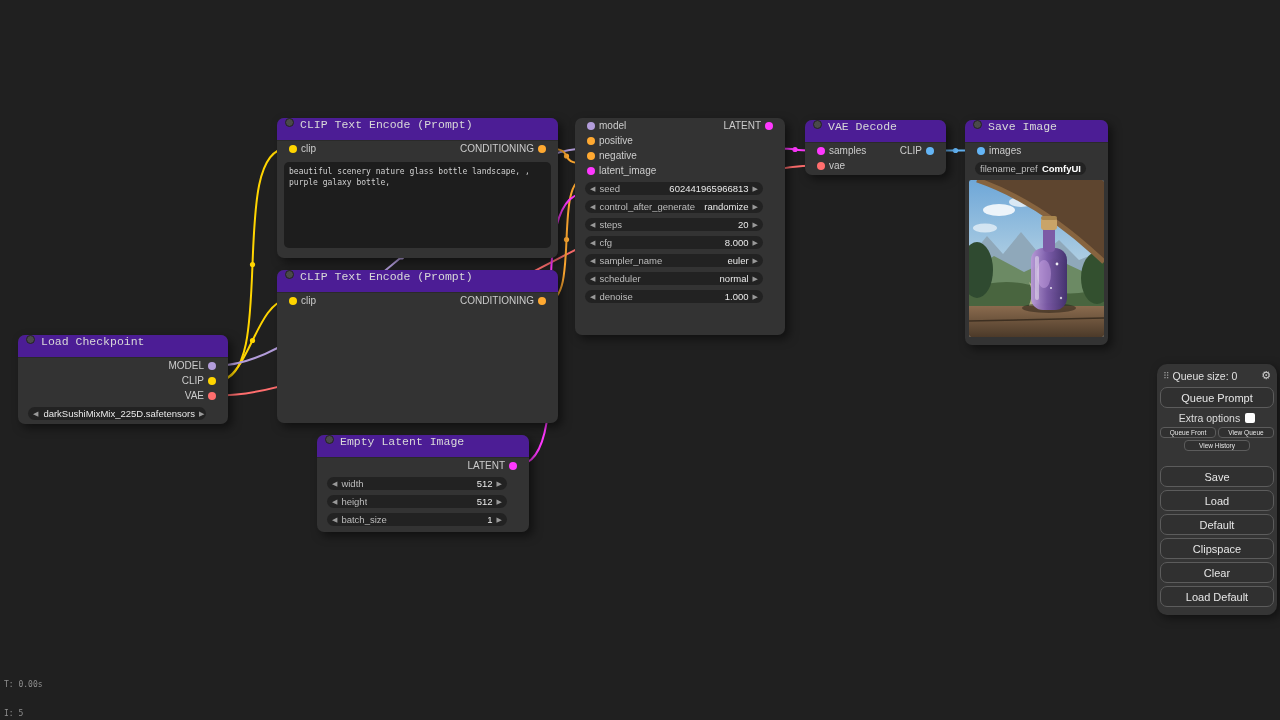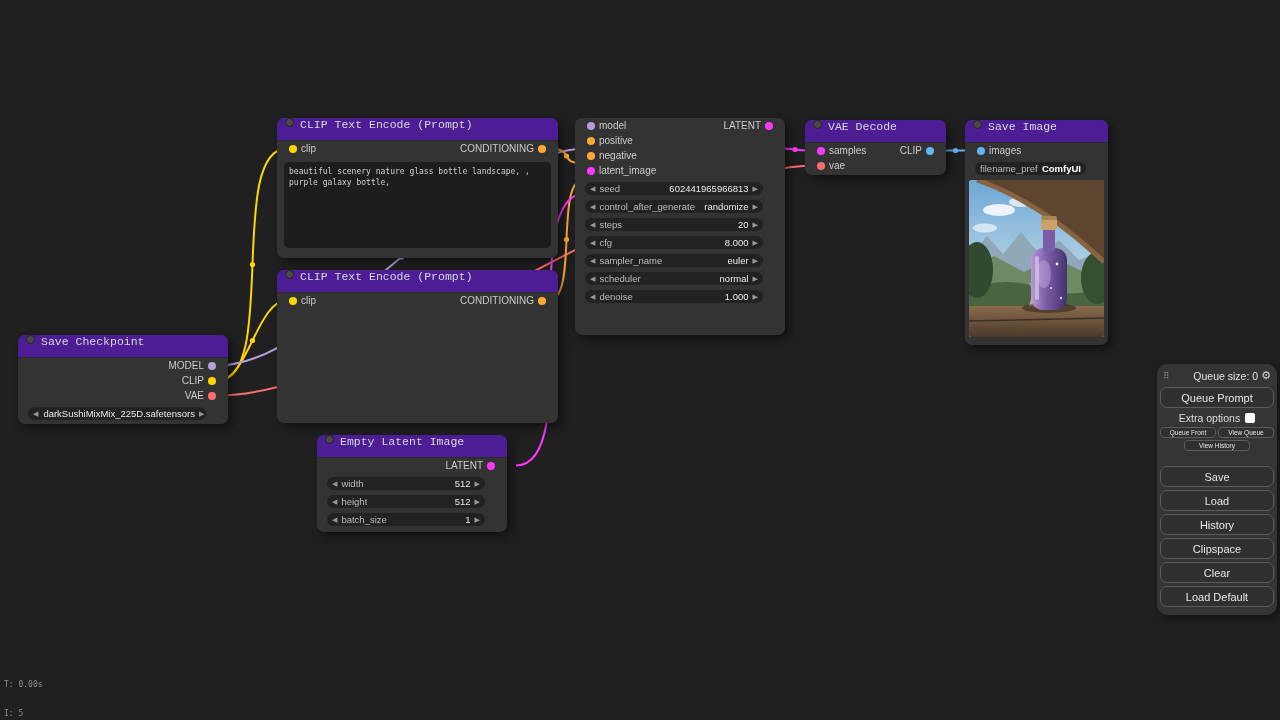--- a/index.html
+++ b/index.html
@@ -53,21 +53,21 @@
   .preview { margin:4px; width:135px; height:157px; border-radius:2px; overflow:hidden; background:#111; }
 
   
   .menu {
     position:absolute; left:1157px; top:364px; width:120px; z-index:3;
     background:#353535; border-radius:10px; padding:3px 3px 8px 3px;
     box-shadow:3px 3px 10px rgba(0,0,0,0.5);
   }
   .menu-header { display:flex; align-items:center; gap:3px; padding:2px 3px; color:#e0e0e0; font-size:10.5px; }
   .drag-dots { color:#9a9a9a; font-size:9px; cursor:move; }
-  .qlabel { flex:1; text-align:right; white-space:nowrap; }
+  .qlabel { flex:1; text-align:left; white-space:nowrap; }
   .gear { color:#cfcfcf; font-size:11px; cursor:pointer; }
   .btn {
     display:block; width:100%; background:#303030; border:1px solid #5c5c5c;
     color:#e6e6e6; border-radius:7px; text-align:center;
     font-family:inherit; font-size:12.5px; padding:2px 0; margin-top:3px; cursor:pointer;
   }
   .btn.big { height:21px; font-size:11px; }
   .btn.tiny { font-size:6.5px; padding:1px 0; margin-top:0; border-radius:4px; flex:1; }
   .extra-row { display:flex; align-items:center; justify-content:center; gap:5px; margin-top:4px; color:#dddddd; font-size:10.5px; }
   .checkbox { width:10px; height:10px; background:#ffffff; border-radius:2px; cursor:pointer; flex:none; }
@@ -103,21 +103,21 @@
     <circle cx="550.5" cy="329.5" r="2.6" fill="#FF38FF"></circle>
     <path d="M 775 148.5 C 805 148.5 785 150.5 815 150.5" stroke="#FF38FF" stroke-width="2" fill="none"></path>
     <circle cx="795" cy="149.5" r="2.6" fill="#FF38FF"></circle>
     <path d="M 936 150.5 C 966 150.5 945 150.5 975 150.5" stroke="#64B5F6" stroke-width="2" fill="none"></path>
     <circle cx="955.5" cy="150.5" r="2.6" fill="#64B5F6"></circle>
   </svg>
 
 <div class="node" style="left:18px;top:335px;width:210px;height:89px;">
   <div class="node-title">
     <span class="tdot"></span>
-    <span class="ttext">Save Checkpoint</span>
+    <span class="ttext">Load Checkpoint</span>
   </div>
   <div class="slot-row out-only">
     <span class="out">
       <span class="slot-label">MODEL</span>
       <span class="port" style="background: rgb(179, 157, 219);"></span>
     </span>
   </div>
   <div class="slot-row out-only">
     <span class="out">
       <span class="slot-label">CLIP</span>
@@ -168,21 +168,21 @@
       <span class="port" style="background: rgb(255, 213, 0);"></span>
       <span class="slot-label">clip</span>
     </span>
     <span class="out">
       <span class="slot-label">CONDITIONING</span>
       <span class="port" style="background: rgb(255, 169, 49);"></span>
     </span>
   </div>
 </div>
 
-<div class="node" style="left:317px;top:435px;width:190px;height:97px;">
+<div class="node" style="left:317px;top:435px;width:212px;height:97px;">
   <div class="node-title">
     <span class="tdot"></span>
     <span class="ttext">Empty Latent Image</span>
   </div>
   <div class="slot-row out-only">
     <span class="out">
       <span class="slot-label">LATENT</span>
       <span class="port" style="background: rgb(255, 56, 255);"></span>
     </span>
   </div>
@@ -383,21 +383,21 @@
   <div class="small-row">
     <button class="btn tiny">Queue Front</button>
     <button class="btn tiny">View Queue</button>
   </div>
   <div class="vh-wrap">
     <button class="btn vh">View History</button>
   </div>
   <div class="menu-gap"></div>
   <button class="btn big">Save</button>
   <button class="btn big">Load</button>
-  <button class="btn big">History</button>
+  <button class="btn big">Default</button>
   <button class="btn big">Clipspace</button>
   <button class="btn big">Clear</button>
   <button class="btn big">Load Default</button>
 </div>
 
 <div class="stats">
   <div>T: 0.00s</div>
   <div>I: 5</div>
   
   

